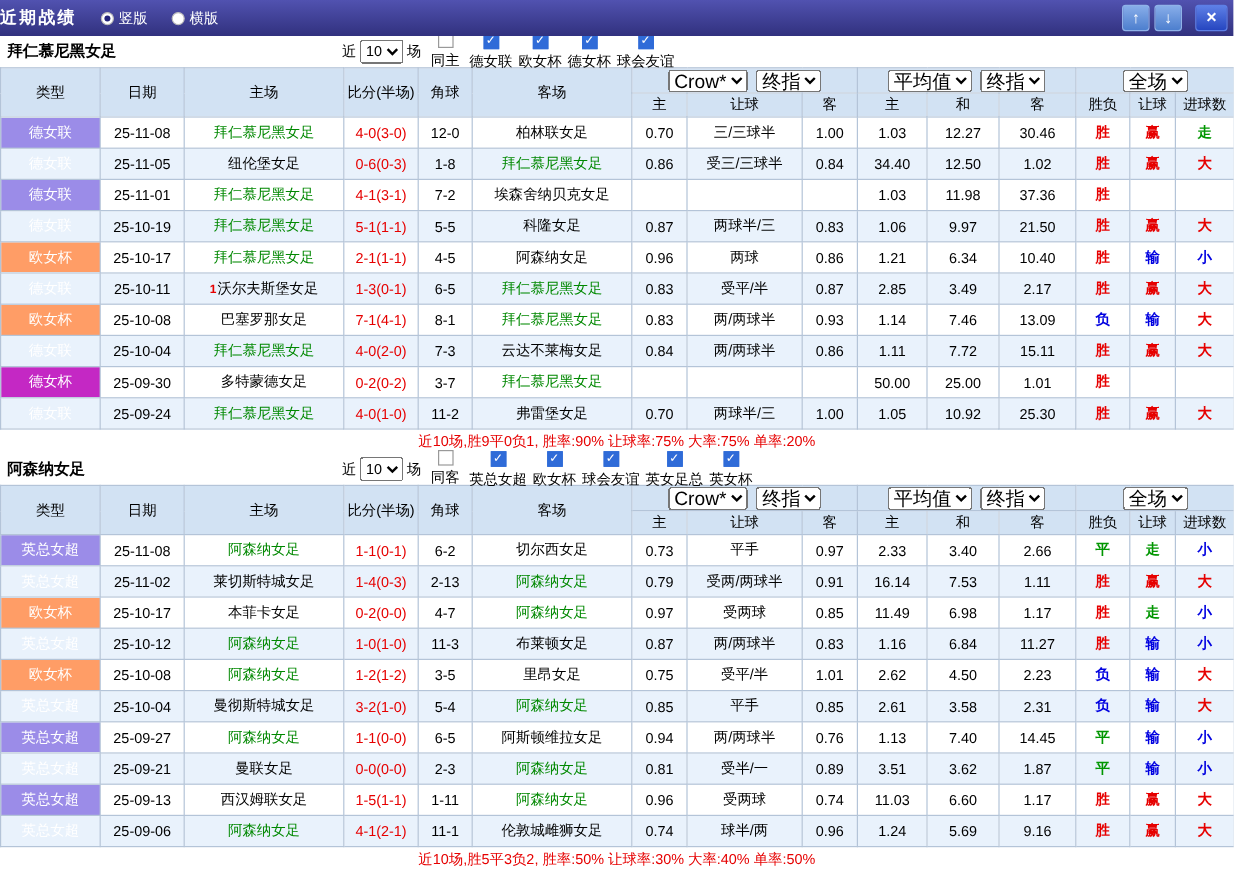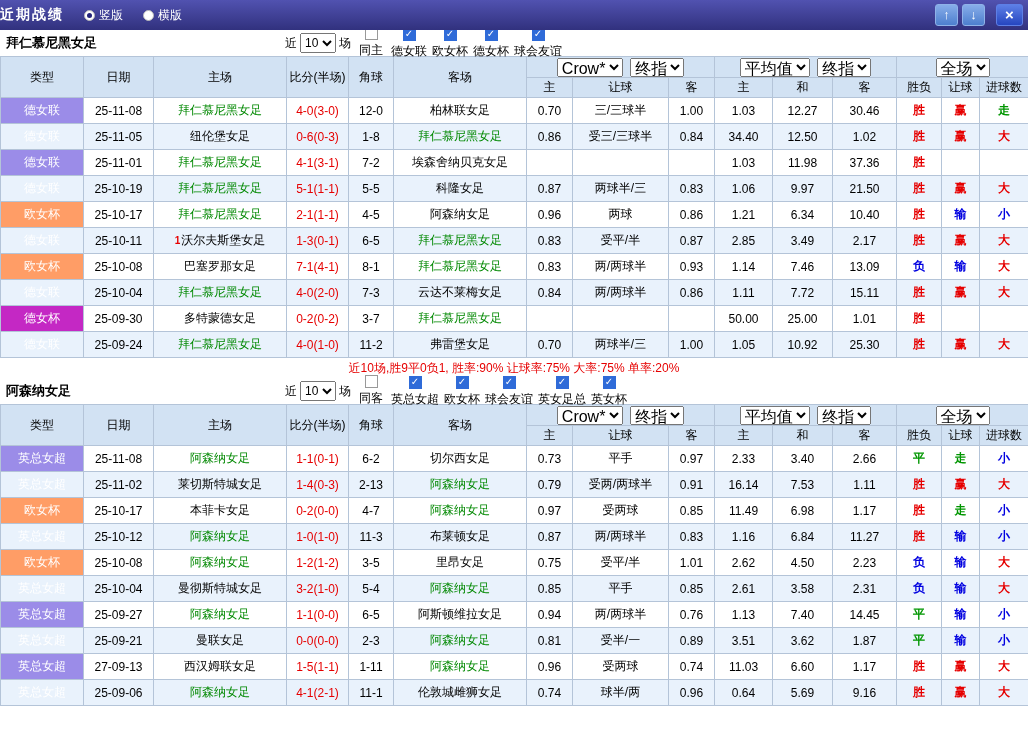--- a/index.html
+++ b/index.html
@@ -539,21 +539,21 @@
           <td>0.89</td>
           <td>3.51</td>
           <td>3.62</td>
           <td>1.87</td>
           <td class="res green">平</td>
           <td class="res blue">输</td>
           <td class="res blue">小</td>
         </tr>
         <tr>
           <td class="type purple">英总女超</td>
-          <td>27-09-13</td>
+          <td>25-09-13</td>
           <td><span>西汉姆联女足</span></td>
           <td class="score">1-5(1-1)</td>
           <td>1-11</td>
           <td><span class="hl">阿森纳女足</span></td>
           <td>0.96</td>
           <td>受两球</td>
           <td>0.74</td>
           <td>11.03</td>
           <td>6.60</td>
           <td>1.17</td>
@@ -564,22 +564,23 @@
         <tr class="alt">
           <td class="type purple">英总女超</td>
           <td>25-09-06</td>
           <td><span class="hl">阿森纳女足</span></td>
           <td class="score">4-1(2-1)</td>
           <td>11-1</td>
           <td><span>伦敦城雌狮女足</span></td>
           <td>0.74</td>
           <td>球半/两</td>
           <td>0.96</td>
-          <td>0.64</td>
+          <td>1.24</td>
           <td>5.69</td>
           <td>9.16</td>
           <td class="res red">胜</td>
           <td class="res red">赢</td>
           <td class="res red">大</td>
         </tr>
       </tbody>
   </table>
+  <div class="summary">近10场,胜5平3负2, 胜率:50% 让球率:30% 大率:40% 单率:50%</div>
 </div>
 
 </body></html>

